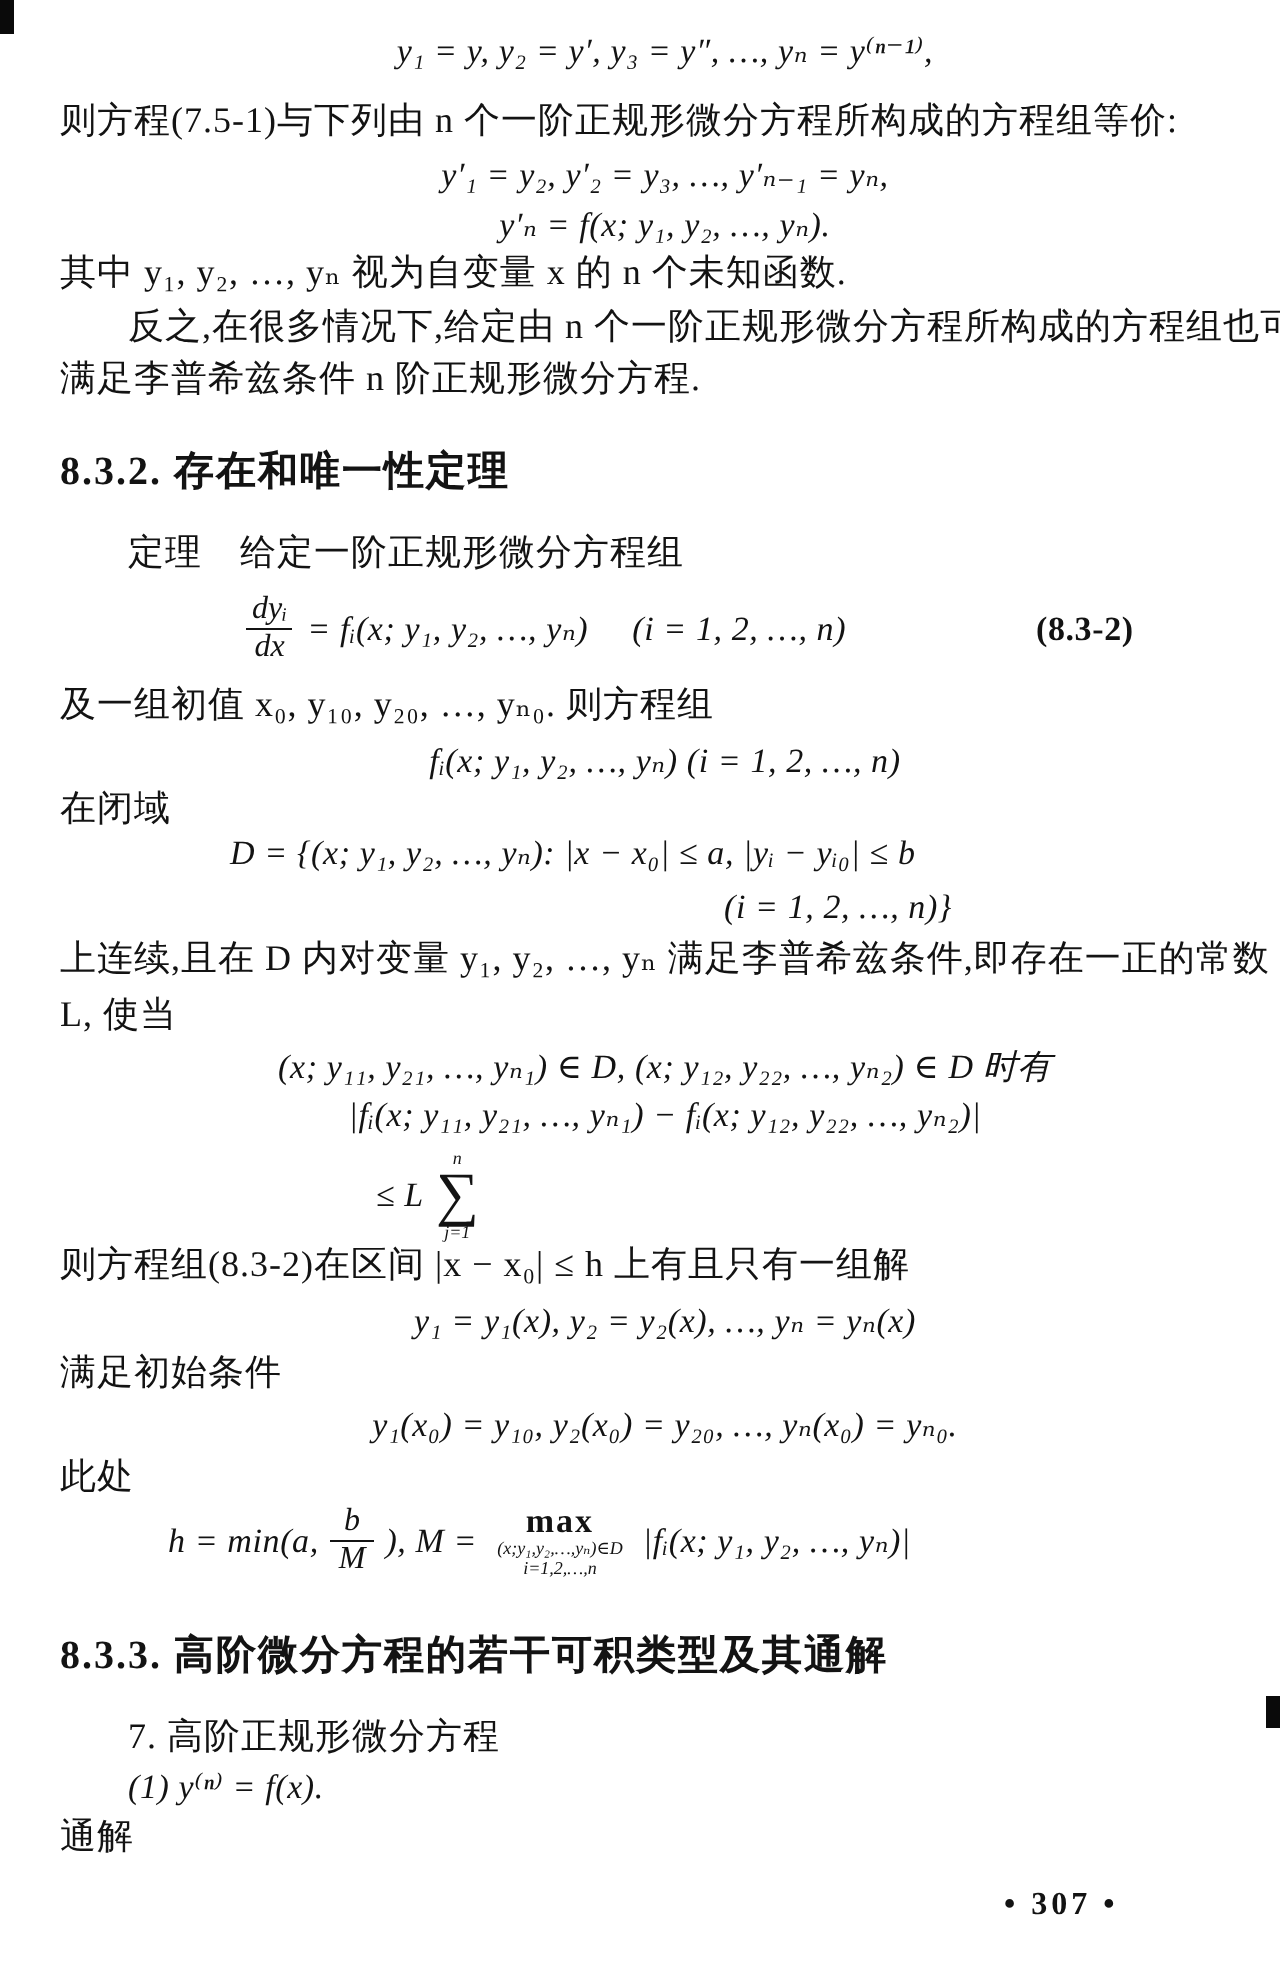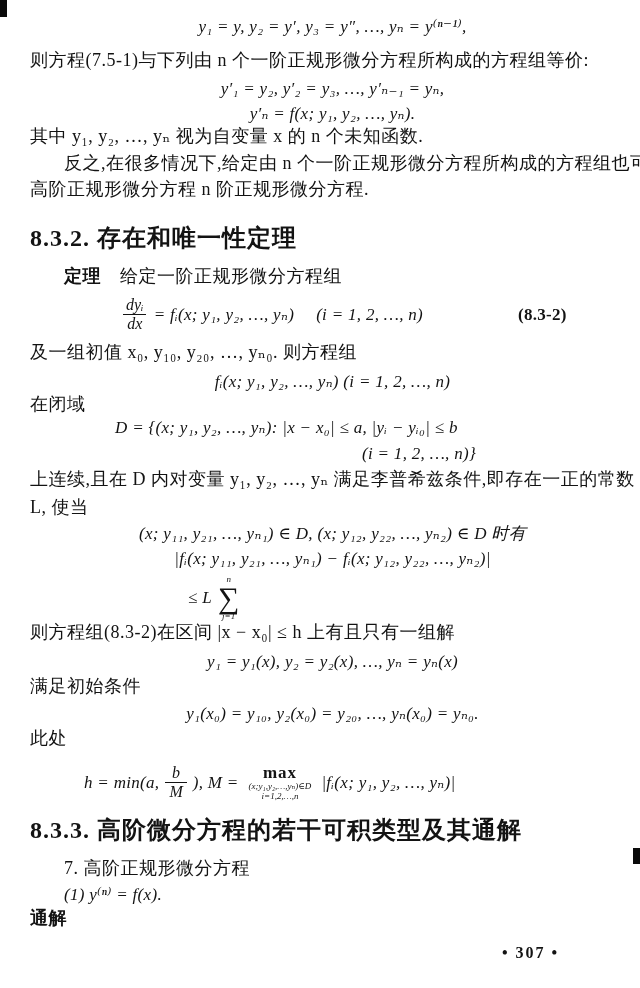--- a/index.html
+++ b/index.html
@@ -9,22 +9,22 @@
     width:640px;height:988px;
     background:#ffffff;
     color:#131313;
     font-family:"Liberation Serif","DejaVu Serif",serif;
     overflow:hidden;
   }
   .line{position:absolute;white-space:nowrap;}
   .cn{font-size:18px;letter-spacing:0.5px;line-height:1.2;}
   .math{font-size:17px;font-style:italic;letter-spacing:0.3px;}
   .center{left:13px;right:0;text-align:center;padding-left:12px;}
-  .heading{font-size:24px;font-weight:700;letter-spacing:1px;}
-  .bold{font-weight:700;}
+  .heading{font-size:20px;font-weight:700;letter-spacing:1px;}
+  .bold{font-weight:400;}
   .eqrow{display:flex;align-items:center;gap:6px;}
   .frac{display:inline-flex;flex-direction:column;align-items:center;font-style:italic;font-size:16px;line-height:1.15;vertical-align:middle;}
   .frac .den{border-top:1.6px solid #131313;padding:0 4px;}
   .frac .num{padding:0 4px;}
   .opstack{display:inline-flex;flex-direction:column;align-items:center;line-height:1;vertical-align:middle;}
   .opstack .lim{font-size:9px;font-style:italic;line-height:1.15;letter-spacing:0;}
   .sumsym{font-size:30px;font-style:normal;line-height:0.9;}
   .maxword{font-size:17px;font-style:normal;font-weight:600;letter-spacing:1px;}
   .pgnum{font-size:16px;font-weight:700;letter-spacing:2px;}
   .artifact{position:absolute;background:#0a0a0a;}
@@ -38,21 +38,21 @@
 
   <div class="artifact a1"></div>
   <div class="artifact a2"></div>
 
   <div class="line math center" style="top:16px;">y₁ = y, y₂ = y′, y₃ = y″, …, yₙ = y⁽ⁿ⁻¹⁾,</div>
   <div class="line cn" style="top:50px;left:30px;">则方程(7.5-1)与下列由 n 个一阶正规形微分方程所构成的方程组等价:</div>
   <div class="line math center" style="top:78px;">y′₁ = y₂, y′₂ = y₃, …, y′ₙ₋₁ = yₙ,</div>
   <div class="line math center" style="top:103px;">y′ₙ = f(x; y₁, y₂, …, yₙ).</div>
   <div class="line cn" style="top:126px;left:30px;">其中 y₁, y₂, …, yₙ 视为自变量 x 的 n 个未知函数.</div>
   <div class="line cn" style="top:153px;left:64px;">反之,在很多情况下,给定由 n 个一阶正规形微分方程所构成的方程组也可</div>
-  <div class="line cn" style="top:179px;left:30px;">高阶正规形微分方程 n 阶正规形微分方程.</div>
+  <div class="line cn" style="top:179px;left:30px;">满足李普希兹条件 n 阶正规形微分方程.</div>
 
   <div class="line heading" style="top:222px;left:30px;">8.3.2. 存在和唯一性定理</div>
 
   <div class="line cn" style="top:266px;left:64px;">
     <span class="bold">定理</span>
     <span style="margin-left:14px;">给定一阶正规形微分方程组</span>
   </div>
 
   <div class="line eqrow" style="top:296px;left:122px;">
     <span class="frac">
@@ -89,21 +89,21 @@
   <div class="line math center" style="top:703px;">y₁(x₀) = y₁₀, y₂(x₀) = y₂₀, …, yₙ(x₀) = yₙ₀.</div>
   <div class="line cn" style="top:728px;left:30px;">此处</div>
 
   <div class="line eqrow" style="top:752px;left:84px;">
     <span class="math">h = min(a,</span>
     <span class="frac">
       <span class="num">b</span>
       <span class="den">M</span>
     </span>
     <span class="math">),   M =</span>
-    <span class="opstack" style="margin:12px 4px;">
+    <span class="opstack" style="margin:0 4px;">
       <span class="maxword">max</span>
       <span class="lim">(x;y₁,y₂,…,yₙ)∈D</span>
       <span class="lim">i=1,2,…,n</span>
     </span>
     <span class="math">|fᵢ(x; y₁, y₂, …, yₙ)|</span>
   </div>
 
   <div class="line heading" style="top:814px;left:30px;">8.3.3. 高阶微分方程的若干可积类型及其通解</div>
   <div class="line cn" style="top:858px;left:64px;">7.  高阶正规形微分方程</div>
   <div class="line math" style="top:884px;left:64px;">(1)  y⁽ⁿ⁾ = f(x).</div>

